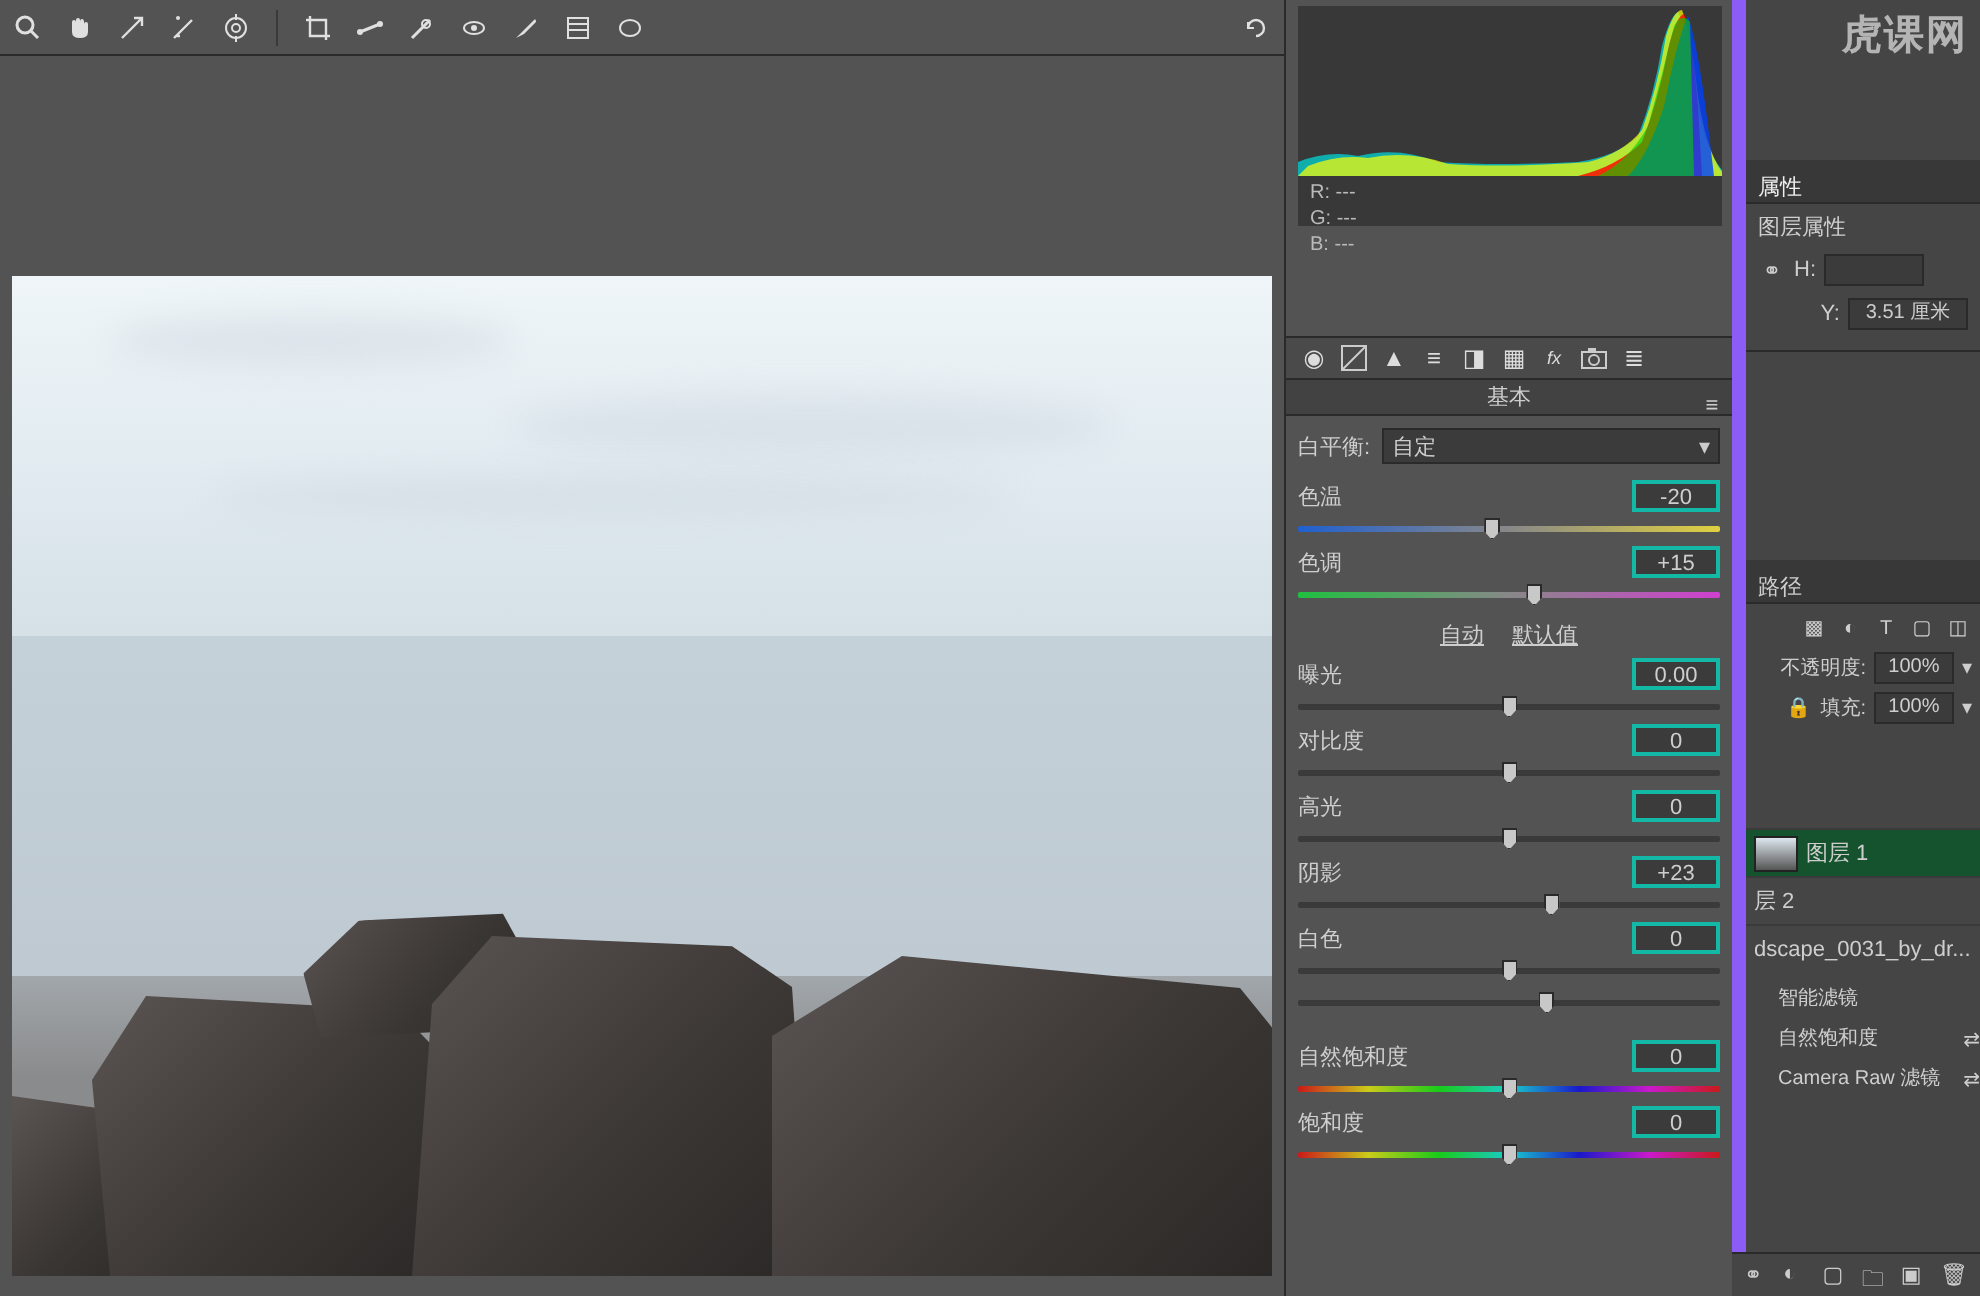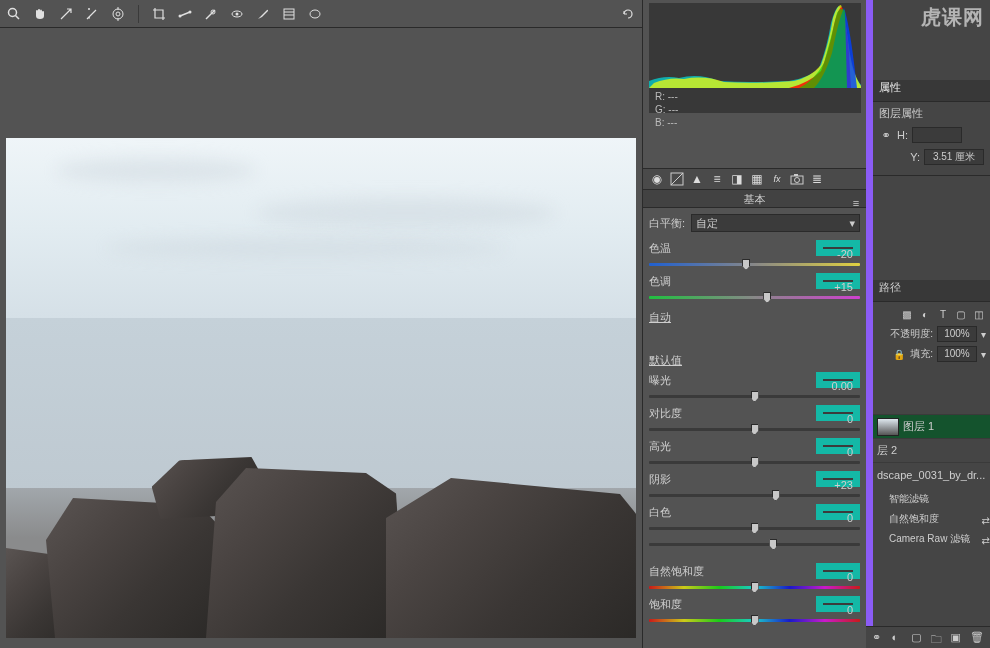--- a/index.html
+++ b/index.html
@@ -33,37 +33,37 @@
 .acr-tabs { display: flex; gap: 4px; padding: 4px 6px; background: #4a4a4a; border-top: 1px solid #2a2a2a; border-bottom: 1px solid #2a2a2a; position: absolute; top: 168px; left: 0; right: 0; height: 22px; align-items: center; }
 .acr-tab { width: 16px; height: 16px; display: flex; align-items: center; justify-content: center; color: #ddd; font-size: 12px; cursor: pointer; }
 .panel-title { position: absolute; top: 190px; left: 0; right: 0; height: 18px; background: #424242; text-align: center; line-height: 18px; font-size: 11px; border-bottom: 1px solid #2a2a2a; }
 .panel-menu-icon { position: absolute; right: 4px; top: 4px; width: 12px; height: 10px; }
 
 .sliders { position: absolute; top: 210px; left: 6px; right: 6px; }
 .wb-row { display: flex; align-items: center; gap: 6px; margin: 4px 0 8px 0; }
 .wb-select { flex: 1; height: 18px; background: #3b3b3b; border: 1px solid #2a2a2a; color: #ccc; padding: 0 4px; font-size: 11px; display: flex; align-items: center; justify-content: space-between; }
 .slider-row { margin-bottom: 2px; }
 .slider-head { display: flex; justify-content: space-between; align-items: center; font-size: 11px; }
-.slider-val { width: 44px; height: 16px; background: #3b3b3b; border: 7px solid #14b8a6; text-align: right; font-size: 11px; line-height: 14px; }
+.slider-val { width: 44px; height: 16px; background: #3b3b3b; border: 2px solid #14b8a6; text-align: center; font-size: 11px; line-height: 14px; }
 .slider-val.hl { background: #1473e6; color: #fff; }
 .slider-track { position: relative; height: 14px; margin-top: 1px; }
 .track-line { position: absolute; top: 6px; left: 0; right: 0; height: 3px; background: #3a3a3a; border-radius: 1px; }
 .track-grad { position: absolute; top: 6px; left: 0; right: 0; height: 3px; border-radius: 1px; }
 .temp-grad { background: linear-gradient(to right, #2060d0, #888, #e0d040); }
 .tint-grad { background: linear-gradient(to right, #20c040, #888, #d040d0); }
 .sat-grad { background: linear-gradient(to right, #ff0000, #ffff00, #00ff00, #00ffff, #0000ff, #ff00ff, #ff0000); opacity: 0.7; }
 .thumb { position: absolute; top: 2px; width: 8px; height: 11px; background: #c8c8c8; border: 1px solid #2a2a2a; transform: translateX(-50%); clip-path: polygon(0% 0%, 100% 0%, 100% 60%, 50% 100%, 0% 60%); }
-.auto-row { display: flex; justify-content: center; gap: 28px; margin: 6px 0 4px 0; font-size: 11px; flex-direction: column; }
+.auto-row { display: flex; justify-content: center; gap: 14px; margin: 6px 0 4px 0; font-size: 11px; }
 .auto-link { color: #cecece; text-decoration: underline; cursor: pointer; }
 .slider-group-gap { height: 10px; }
 
 .right-panels { position: absolute; top: 0; left: 866px; width: 124px; height: 648px; background: #454545; border-left: 7px solid #8b5cf6; }
 .watermark { position: absolute; top: 4px; right: 6px; font-size: 20px; color: rgba(255,255,255,0.6); font-weight: bold; letter-spacing: 1px; pointer-events: none; }
 .rp-section { border-bottom: 1px solid #2a2a2a; padding: 4px 6px; font-size: 11px; }
-.rp-tab-head { display: flex; gap: 8px; background: #383838; height: 22px; align-items: flex-start; padding: 0 6px; border-bottom: 1px solid #2a2a2a; font-size: 11px; }
+.rp-tab-head { display: flex; gap: 8px; background: #383838; height: 22px; align-items: flex-end; padding: 0 6px; border-bottom: 1px solid #2a2a2a; font-size: 11px; }
 .rp-tab-active { color: #eee; }
 .prop-row { display: flex; align-items: center; gap: 4px; margin: 6px 0; }
 .prop-input { width: 50px; height: 16px; background: #3b3b3b; border: 1px solid #2a2a2a; color: #ccc; text-align: center; font-size: 10px; line-height: 14px; }
 .link-icon { width: 14px; height: 14px; display: flex; align-items: center; justify-content: center; }
 
 .layers-panel { position: absolute; top: 280px; left: 0; right: 0; }
 .layers-opts { padding: 2px 4px; font-size: 10px; }
 .opt-row { display: flex; align-items: center; justify-content: flex-end; gap: 4px; height: 20px; }
 .opt-sel { width: 40px; height: 16px; background: #3b3b3b; border: 1px solid #2a2a2a; text-align: center; font-size: 10px; line-height: 14px; }
 .lock-icon { width: 14px; height: 14px; display: flex; align-items: center; justify-content: center; font-size: 10px; }

